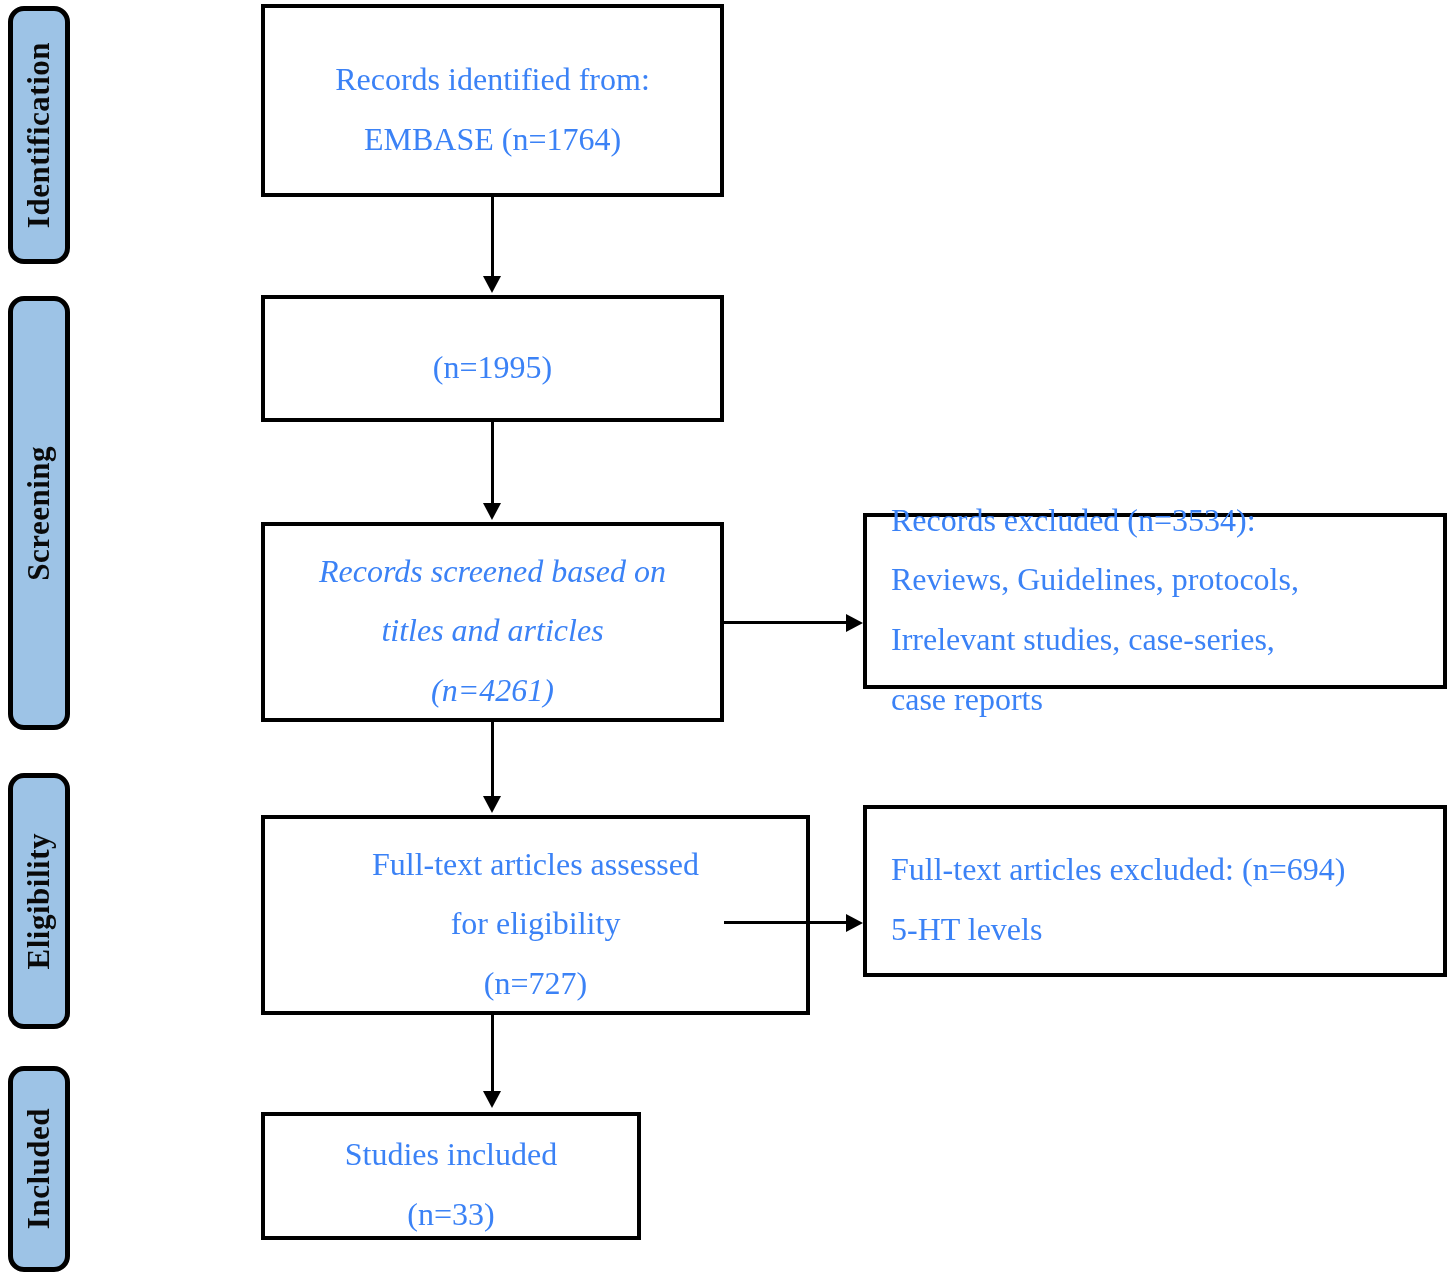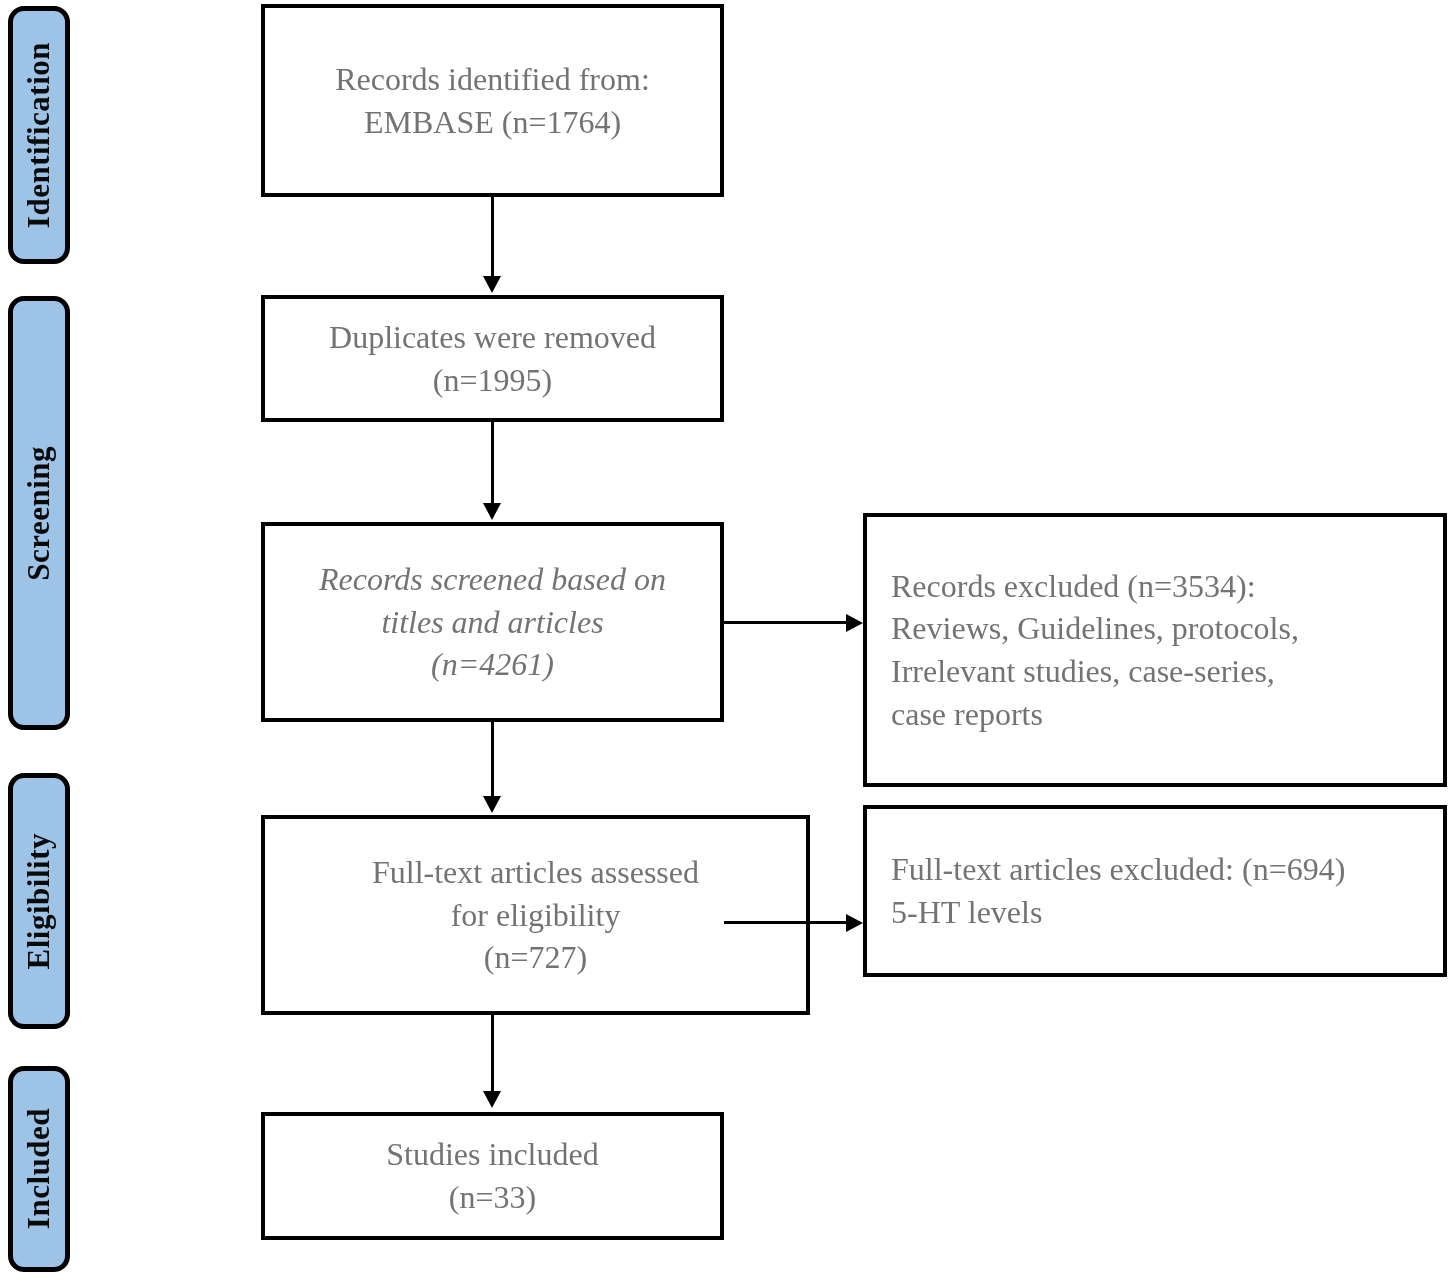--- a/index.html
+++ b/index.html
@@ -53,22 +53,23 @@
     text-align: center;
   }
   .box.left {
     align-items: flex-start;
     text-align: left;
     padding-left: 24px;
   }
   .line {
     font-size: 32px;
     line-height: 1.33;
-    color: #737373;
+    color: #3b82f6;
     white-space: nowrap;
+    margin-top: 17px;
   }
 
   
   .conn-v {
     position: absolute;
     width: 3px;
     background: #000000;
   }
   .conn-h {
     position: absolute;
@@ -115,21 +116,20 @@
 
   <div class="box center" style="left:261px; top:4px; width:463px; height:193px;">
     <div class="line">Records identified from:</div>
     <div class="line">EMBASE (n=1764)</div>
   </div>
 
   <div class="conn-v" style="left:491px; top:197px; height:82px;"></div>
   <div class="arrow-down" style="left:483px; top:276px;"></div>
 
   <div class="box center" style="left:261px; top:295px; width:463px; height:127px;">
-    <div class="line">Duplicates were removed</div>
     <div class="line">(n=1995)</div>
   </div>
 
   <div class="conn-v" style="left:491px; top:422px; height:84px;"></div>
   <div class="arrow-down" style="left:483px; top:503px;"></div>
 
   <div class="box center" style="left:261px; top:522px; width:463px; height:200px;font-style:italic;">
     <div class="line">Records screened based on</div>
     <div class="line">titles and articles</div>
     <div class="line">(n=4261)</div>
@@ -146,26 +146,26 @@
     <div class="line">for eligibility</div>
     <div class="line">(n=727)</div>
   </div>
 
   <div class="conn-h" style="left:724px; top:921px; width:126px;"></div>
   <div class="arrow-right" style="left:846px; top:914px;"></div>
 
   <div class="conn-v" style="left:491px; top:1015px; height:78px;"></div>
   <div class="arrow-down" style="left:483px; top:1091px;"></div>
 
-  <div class="box center" style="left:261px; top:1112px; width:463px; height:128px;">
+  <div class="box center" style="left:261px; top:1112px; width:380px; height:128px;">
     <div class="line">Studies included</div>
     <div class="line">(n=33)</div>
   </div>
 
-  <div class="box left" style="left:863px; top:513px; width:584px; height:274px;">
+  <div class="box left" style="left:863px; top:513px; width:584px; height:176px;">
     <div class="line">Records excluded (n=3534):</div>
     <div class="line">Reviews, Guidelines, protocols,</div>
     <div class="line">Irrelevant studies, case-series,</div>
     <div class="line">case reports</div>
   </div>
 
   <div class="box left" style="left:863px; top:805px; width:584px; height:172px;">
     <div class="line">Full-text articles excluded: (n=694)</div>
     <div class="line">5-HT levels</div>
   </div>

